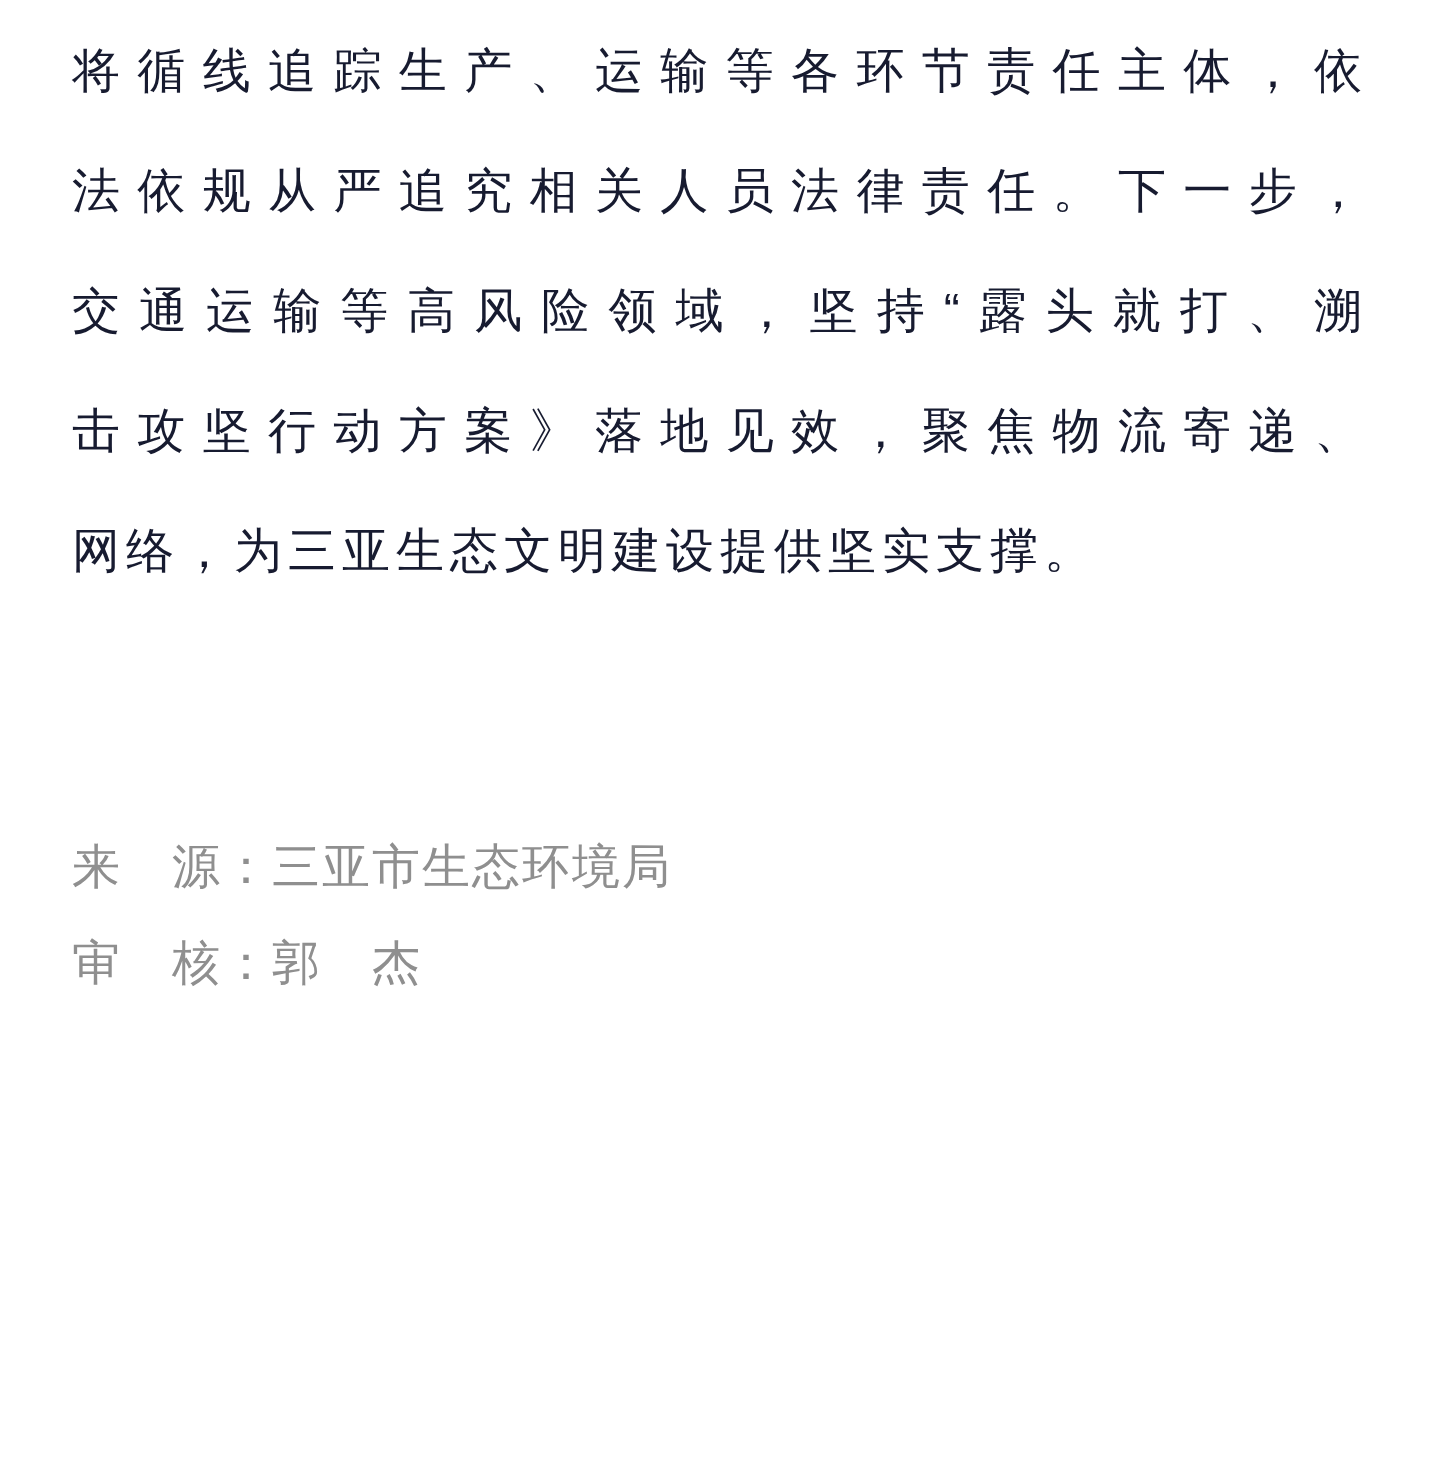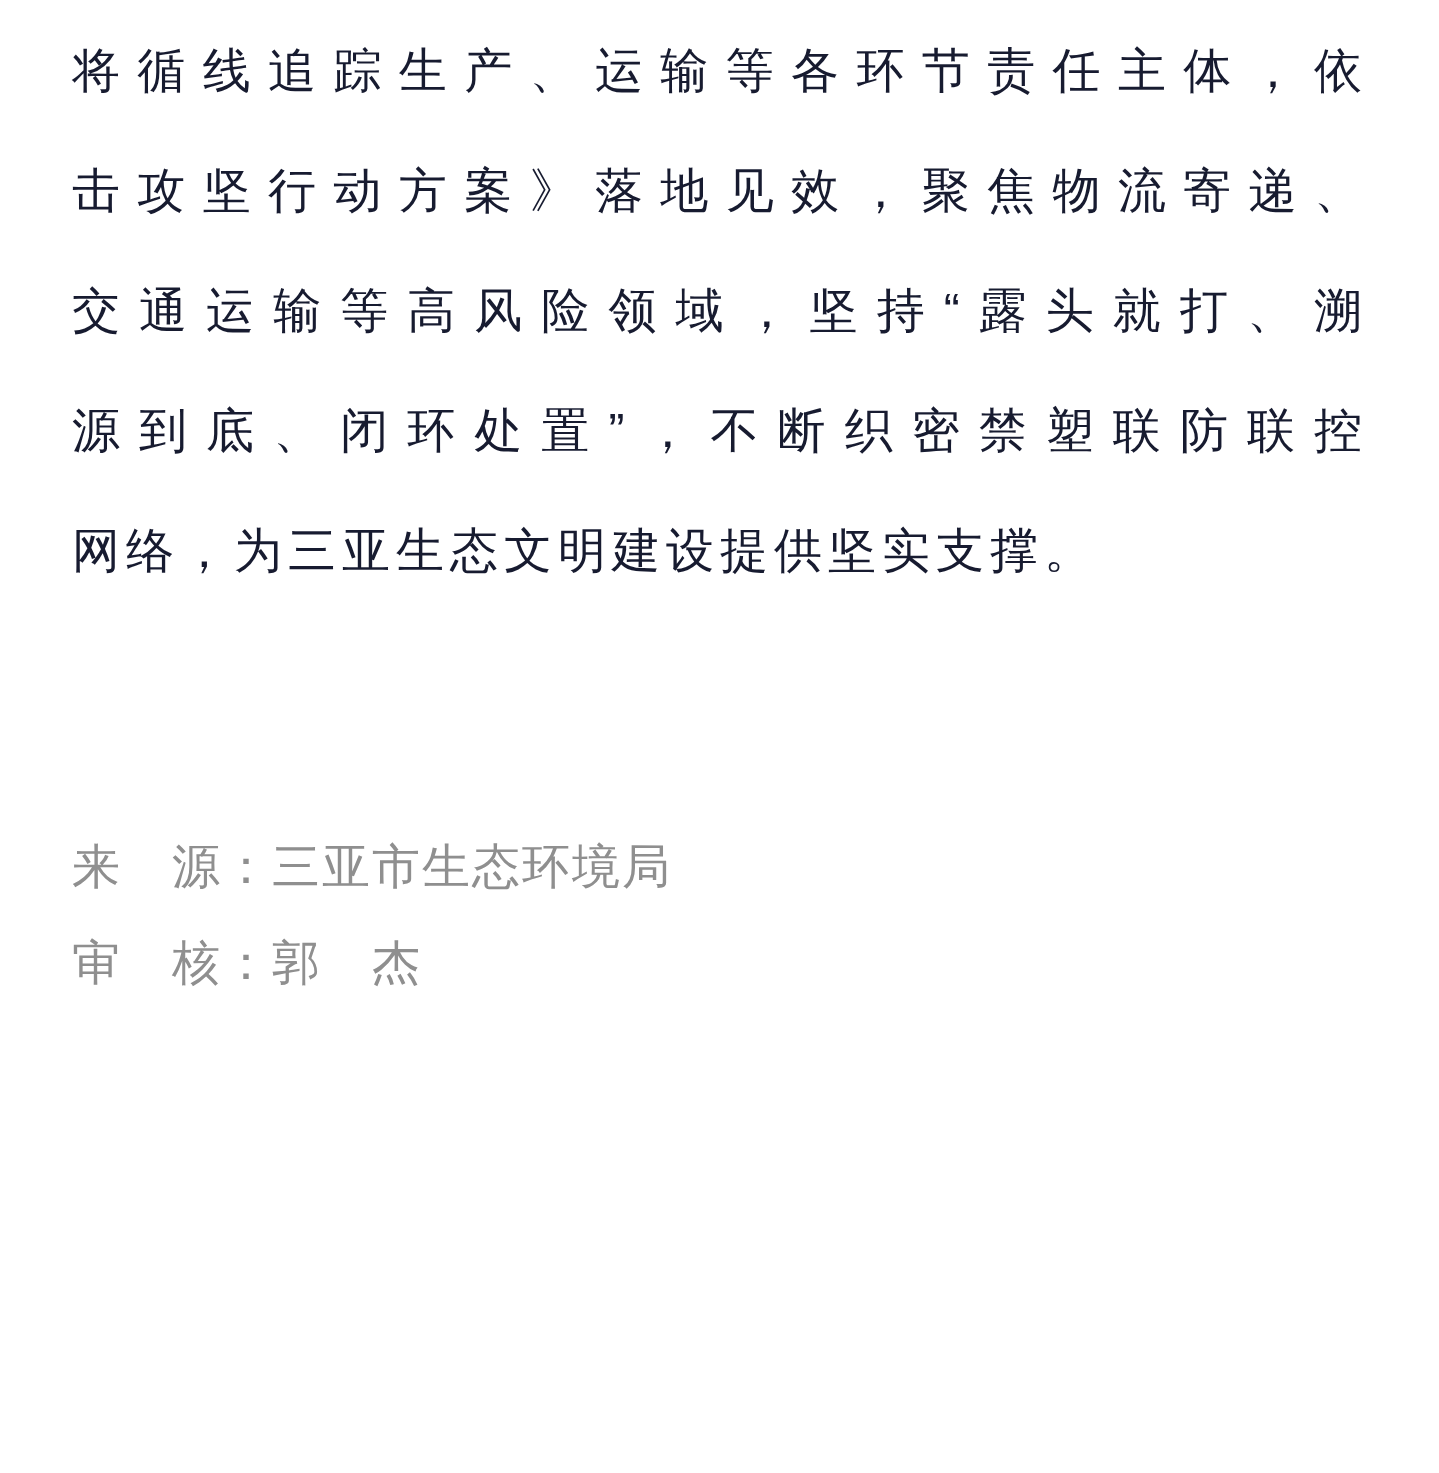--- a/index.html
+++ b/index.html
@@ -49,23 +49,23 @@
   .credit-label { color: var(--credit-text); }
   .credit-value { color: var(--credit-text); }
 </style>
 </head>
 <body>
 
 <div class="page">
 
   <div class="article">
     <div class="article-line">将循线追踪生产、运输等各环节责任主体，依</div>
+    <div class="article-line">法依规从严追究相关人员法律责任。下一步，</div>
+    <div class="article-line">交通运输等高风险领域，坚持“露头就打、溯</div>
     <div class="article-line">击攻坚行动方案》落地见效，聚焦物流寄递、</div>
-    <div class="article-line">交通运输等高风险领域，坚持“露头就打、溯</div>
-    <div class="article-line">源到底、闭环处置”，不断织密禁塑联防联控</div>
     <div class="article-line last">网络，为三亚生态文明建设提供坚实支撑。</div>
   </div>
 
   <div class="credits">
     <div class="credit-row">
       <span class="credit-label">来　源：</span><span class="credit-value">三亚市生态环境局</span>
     </div>
     <div class="credit-row">
       <span class="credit-label">审　核：</span><span class="credit-value">郭　杰</span>
     </div>

